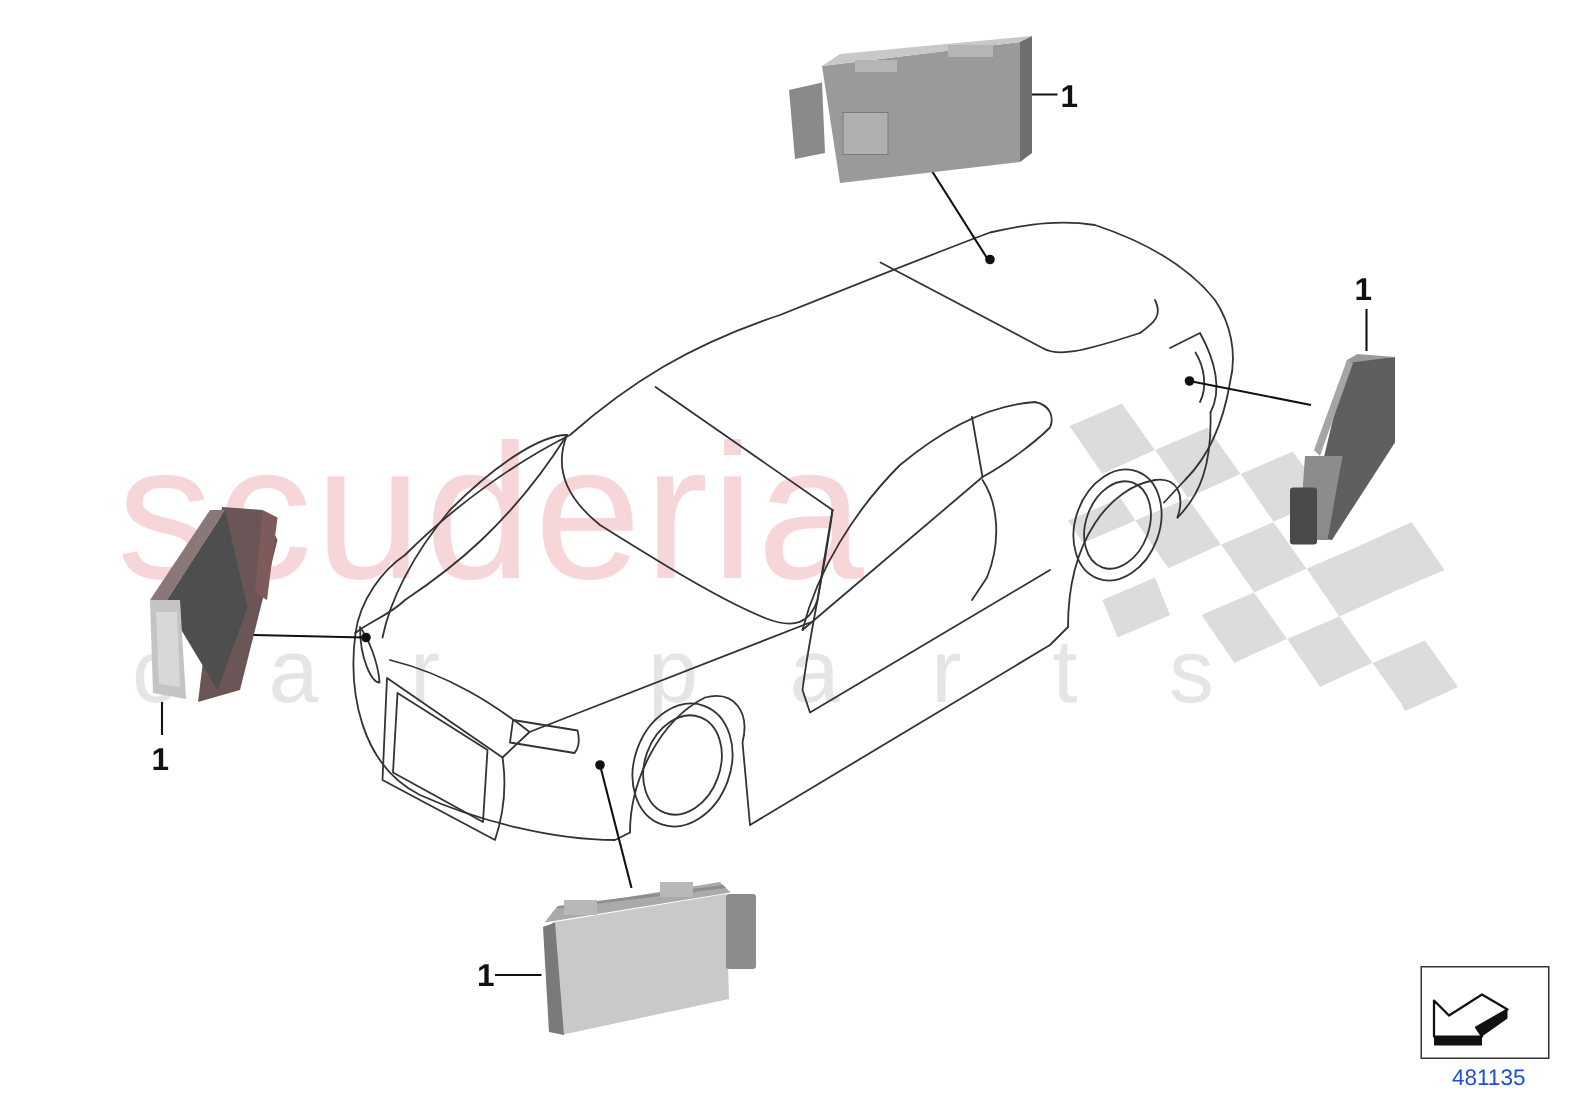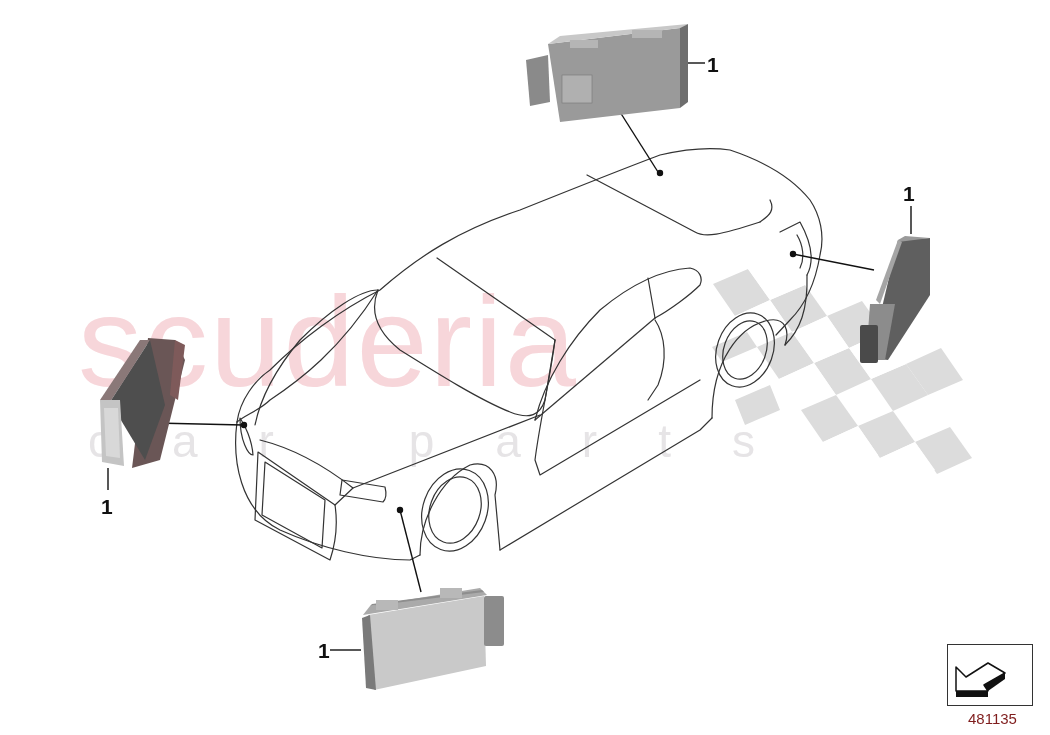--- a/index.html
+++ b/index.html
@@ -1,22 +1,22 @@
 <!DOCTYPE html>
 <html><head>
 <meta charset="utf-8">
 <style>
   html, body { margin: 0; padding: 0; background: #ffffff; }
   body { width: 1050px; height: 735px; position: relative; overflow: hidden; font-family: "Liberation Sans", sans-serif; }
   .layer { position: absolute; left: 0; top: 0; width: 1050px; height: 735px; }
   .wm-main { position: absolute; left: 78px; top: 278px; font-family: "Liberation Sans", sans-serif; font-size: 128px; font-weight: normal; color: #f7d6da; letter-spacing: 2px; line-height: 1; }
-  .wm-sub { position: absolute; left: 88px; top: 418px; font-family: "Liberation Sans", sans-serif; font-size: 46px; color: #e6e4e6; letter-spacing: 61px; line-height: 1; }
+  .wm-sub { position: absolute; left: 88px; top: 418px; font-family: "Liberation Sans", sans-serif; font-size: 60px; color: #e6e4e6; letter-spacing: 61px; line-height: 1; }
   .callout { position: absolute; font-family: "Liberation Sans", sans-serif; font-weight: bold; font-size: 21px; color: #111; line-height: 1; }
   .nav-box { position: absolute; left: 947px; top: 644px; width: 86px; height: 62px; border: 1.5px solid #333; box-sizing: border-box; background: #fff; cursor: pointer; }
-  .diagram-id { position: absolute; left: 968px; top: 710px; font-size: 15px; color: #7f1d1d; font-family: "Liberation Sans", sans-serif; }
+  .diagram-id { position: absolute; left: 968px; top: 710px; font-size: 15px; color: #1d4ed8; font-family: "Liberation Sans", sans-serif; }
 </style>
 </head>
 <body>
 
 <svg class="layer" viewBox="0 0 1050 735">
   <g fill="#dcdcdc">
     <polygon points="713,284 748,269 770,300 735,316"></polygon>
     <polygon points="770,300 805,285 827,316 792,332"></polygon>
     <polygon points="748,269 783,254 805,285 770,300" fill="#ffffff"></polygon>
     <polygon points="827,316 862,301 884,332 849,348"></polygon>

